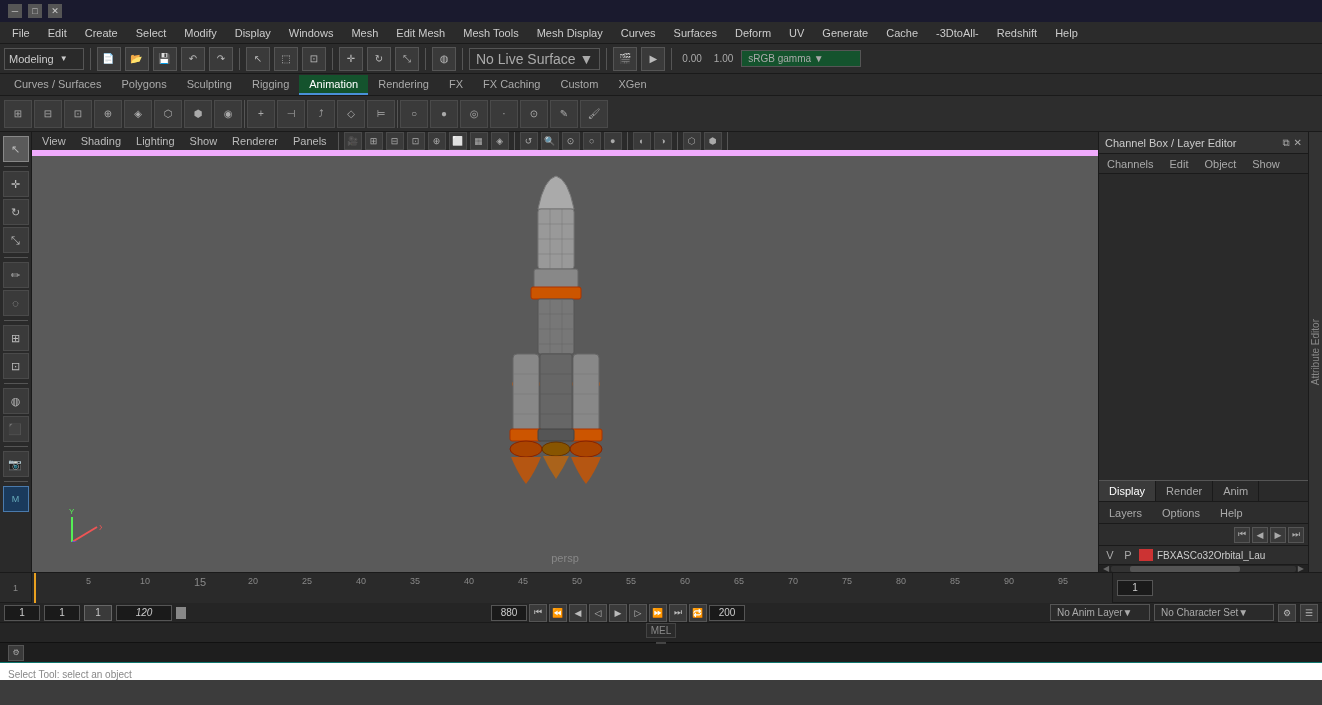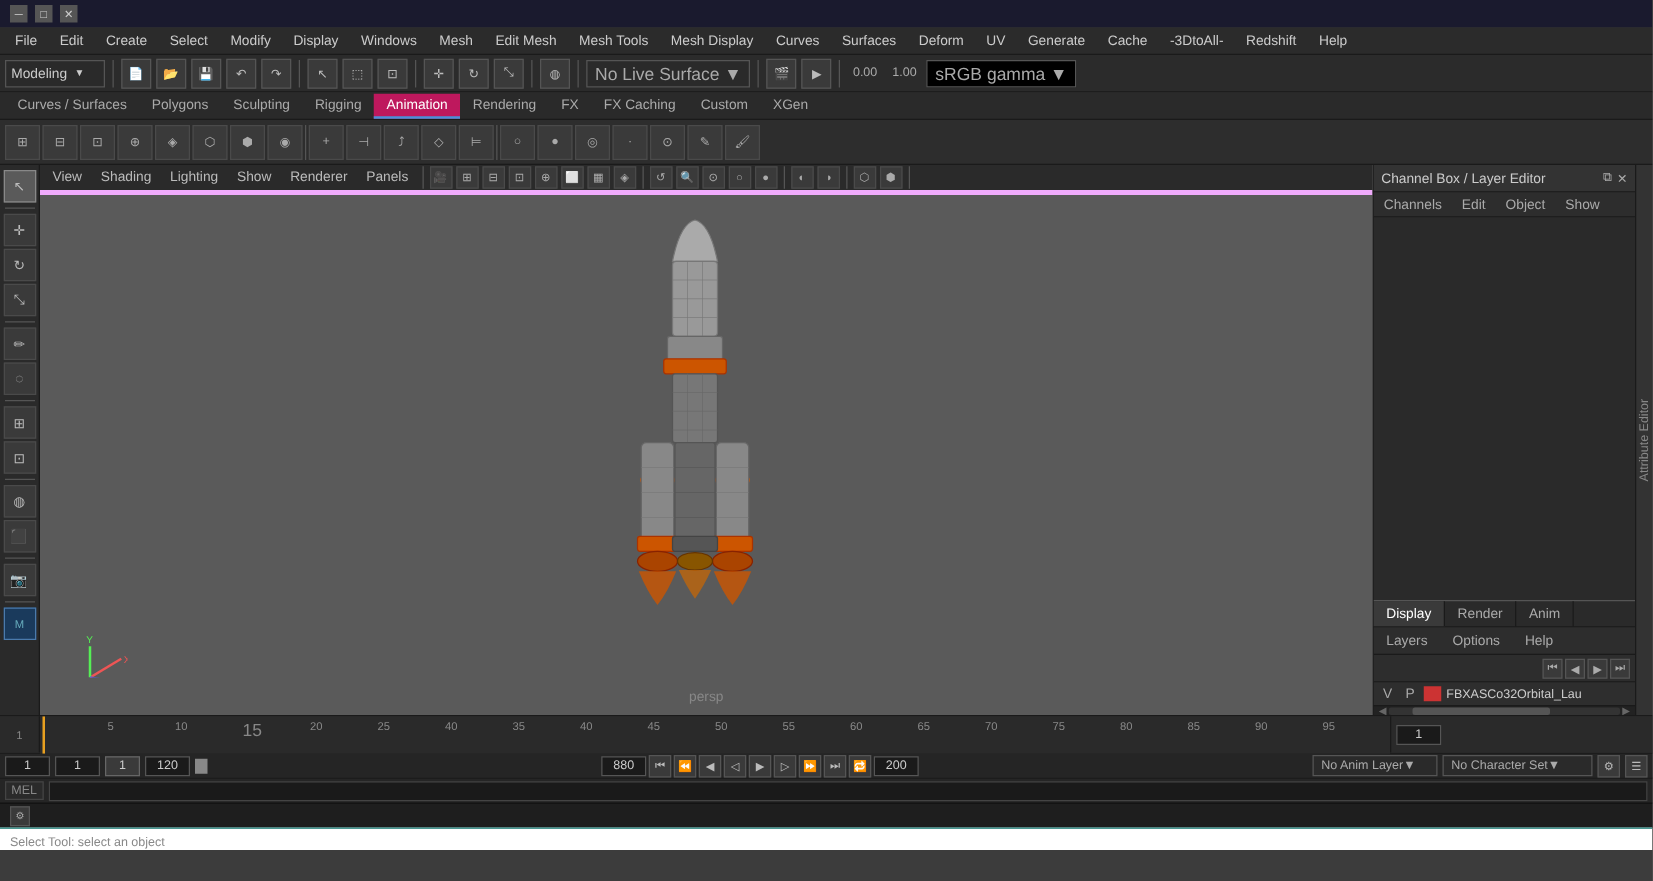--- a/index.html
+++ b/index.html
@@ -100,21 +100,21 @@
     .shelf-tab {
       padding: 3px 10px;
       font-size: 11px;
       color: #aaa;
       cursor: pointer;
       border-bottom: 2px solid transparent;
     }
     .shelf-tab.active {
       color: #fff;
       border-bottom: 2px solid #4a90d9;
-      background: #be185d;
+      background: #14532d;
     }
 
     
     #shelf-icons {
       background: #2d2d2d;
       height: 36px;
       display: flex;
       align-items: center;
       padding: 0 4px;
       gap: 2px;
@@ -164,21 +164,21 @@
       position: relative;
       overflow: hidden;
     }
     #viewport-toolbar {
       background: #2a2a2a;
       height: 24px;
       display: flex;
       align-items: center;
       padding: 0 4px;
       gap: 3px;
-      border-bottom: 4px solid #f0abfc;
+      border-bottom: 6px solid #f0abfc;
     }
     .vp-menu {
       padding: 2px 6px;
       font-size: 11px;
       color: #bbb;
       cursor: pointer;
     }
     .vp-icon {
       width: 18px; height: 18px;
       background: #3a3a3a;
@@ -451,20 +451,21 @@
 
     
     #command-bar {
       height: 20px;
       background: #252525;
       display: flex;
       align-items: center;
       padding: 0 4px;
       gap: 4px;
       border-top: 1px solid #1a1a1a;
+      flex-direction: column;
     }
     .cmd-label {
       font-size: 10px;
       color: #888;
       padding: 1px 4px;
       background: #2a2a2a;
       border: 1px solid #444;
     }
     .cmd-input {
       flex: 1;
@@ -541,21 +542,21 @@
   <div class="toolbar-separator"></div>
   <div style="padding: 2px 6px; font-size:14px; color:#aaa; background:#2a2a2a; border:1px solid #555;">
     <span>No Live Surface</span> ▼
   </div>
   <div class="toolbar-separator"></div>
   <div class="toolbar-btn">🎬</div>
   <div class="toolbar-btn">▶</div>
   <div class="toolbar-separator"></div>
   <div style="font-size:10px; color:#aaa; padding:0 4px;">0.00</div>
   <div style="font-size:10px; color:#aaa; padding:0 4px;">1.00</div>
-  <div style="padding: 2px 6px; font-size:14px; color:#aaa; background:#000000; border:1px solid #555; min-width:120px;">
+  <div style="padding: 2px 6px; font-size:10px; color:#aaa; background:#14532d; border:1px solid #555; min-width:120px;">
     sRGB gamma ▼
   </div>
 </div>
 
 <div id="shelf">
   <div class="shelf-tab">Curves / Surfaces</div>
   <div class="shelf-tab">Polygons</div>
   <div class="shelf-tab">Sculpting</div>
   <div class="shelf-tab">Rigging</div>
   <div class="shelf-tab active">Animation</div>
@@ -780,21 +781,21 @@
 </div>
 
 <div id="timeline">
   <div style="width:32px; background:#2a2a2a; height:100%; border-right:1px solid #1a1a1a; display:flex; align-items:center; justify-content:center; font-size:9px; color:#888;">1</div>
   <div id="timeline-numbers" style="position:relative; flex:1; height:30px; background:#2a2a2a; overflow:hidden;">
 
     <div class="playhead"></div>
     <div style="position:absolute; left:0; right:0; top:0; bottom:0; display:flex; align-items:flex-end;">
       <div style="position:absolute; left:5%; font-size:9px; color:#888; top:3px;">5</div>
       <div style="position:absolute; left:10%; font-size:9px; color:#888; top:3px;">10</div>
-      <div style="position:absolute; left:15%; font-size:14px; color:#888; top:3px;">15</div>
+      <div style="position:absolute; left:15%; font-size:11px; color:#888; top:3px;">15</div>
       <div style="position:absolute; left:20%; font-size:9px; color:#888; top:3px;">20</div>
       <div style="position:absolute; left:25%; font-size:9px; color:#888; top:3px;">25</div>
       <div style="position:absolute; left:30%; font-size:9px; color:#888; top:3px;">40</div>
       <div style="position:absolute; left:35%; font-size:9px; color:#888; top:3px;">35</div>
       <div style="position:absolute; left:40%; font-size:9px; color:#888; top:3px;">40</div>
       <div style="position:absolute; left:45%; font-size:9px; color:#888; top:3px;">45</div>
       <div style="position:absolute; left:50%; font-size:9px; color:#888; top:3px;">50</div>
       <div style="position:absolute; left:55%; font-size:9px; color:#888; top:3px;">55</div>
       <div style="position:absolute; left:60%; font-size:9px; color:#888; top:3px;">60</div>
       <div style="position:absolute; left:65%; font-size:9px; color:#888; top:3px;">65</div>
@@ -808,21 +809,21 @@
   </div>
   <div style="width:210px; background:#2a2a2a; height:100%; display:flex; align-items:center; border-left:1px solid #1a1a1a; padding:0 4px;">
     <input type="text" value="1" style="width: 36px; background: rgb(26, 26, 26); border: 1px solid rgb(85, 85, 85); color: rgb(204, 204, 204); font-size: 10px; text-align: center; height: 16px;">
   </div>
 </div>
 
 <div id="range-bar">
   <input type="text" class="range-input" value="1" style="">
   <input type="text" class="range-input" value="1" style="">
   <input type="text" value="1" style="width: 28px; height: 16px; background: rgb(58, 58, 58); border: 1px solid rgb(102, 102, 102); color: rgb(204, 204, 204); font-size: 10px; text-align: center;">
-  <input type="text" class="range-input" value="120" style="width: 36px;">
+  <input type="text" class="range-input" value="120" style="width: 56px; font-style: italic;">
   <div style="width:10px; height:12px; background:#888;"></div>
 
   <div style="flex:1;"></div>
 
   <div id="transport">
     <input type="text" value="880" style="width: 36px; height: 16px; background: rgb(26, 26, 26); border: 1px solid rgb(85, 85, 85); color: rgb(204, 204, 204); font-size: 10px; text-align: center;">
     <div class="transport-btn">⏮</div>
     <div class="transport-btn">⏪</div>
     <div class="transport-btn">◀</div>
     <div class="transport-btn">◁</div>

